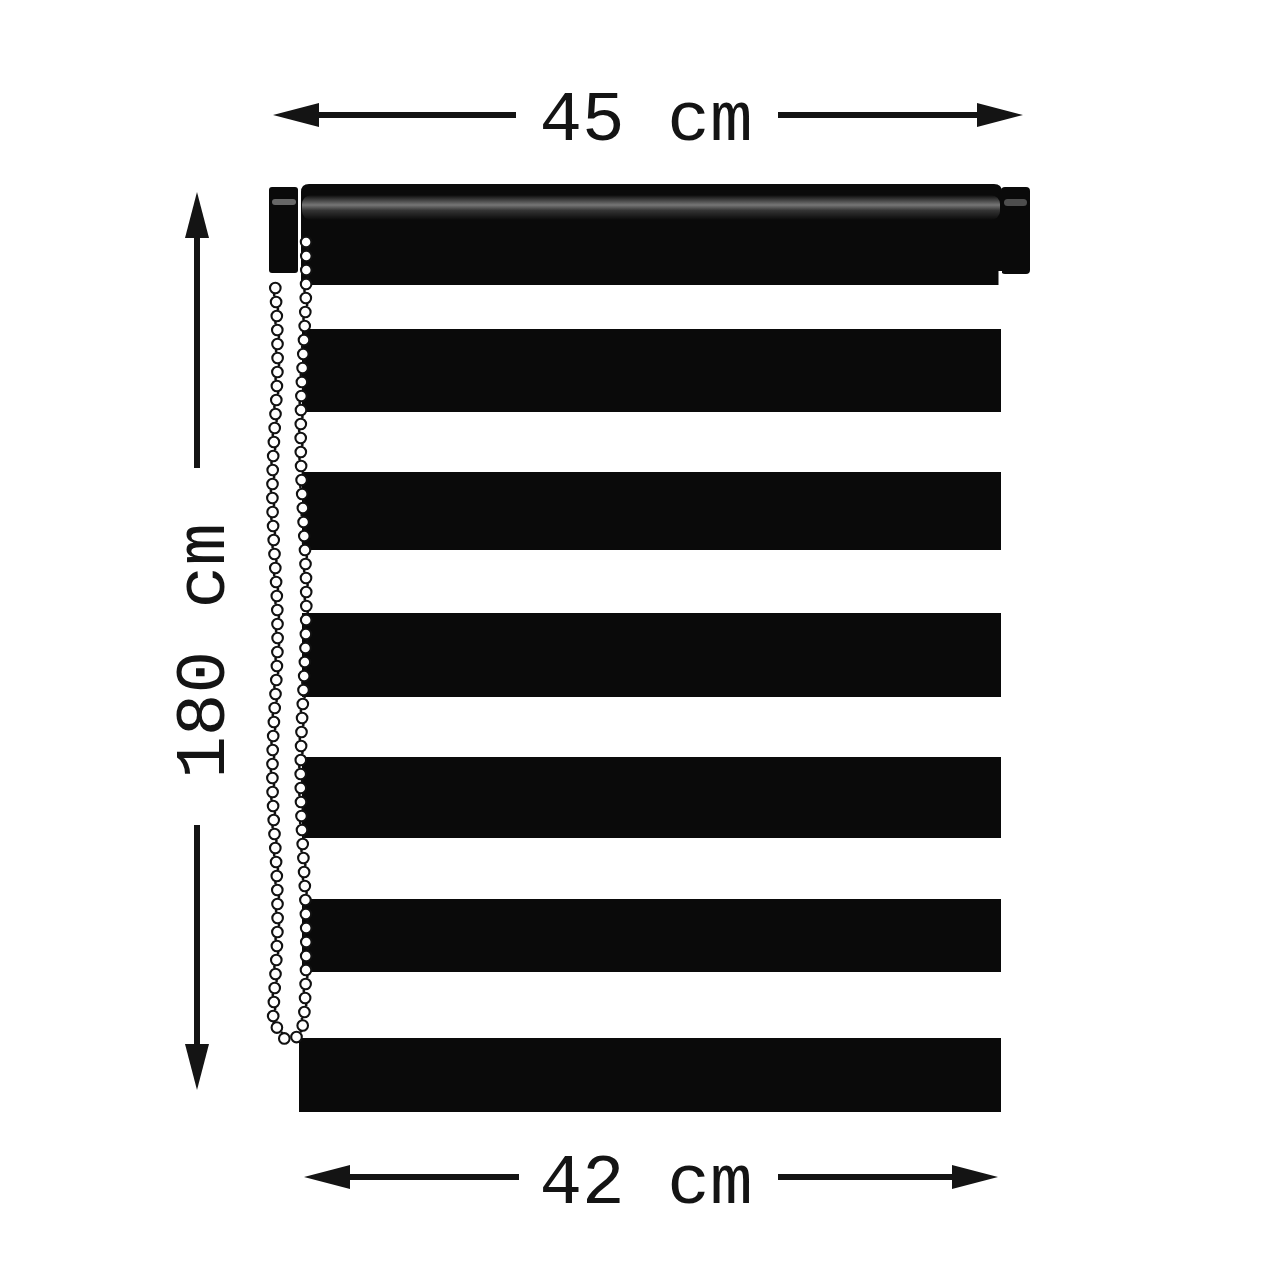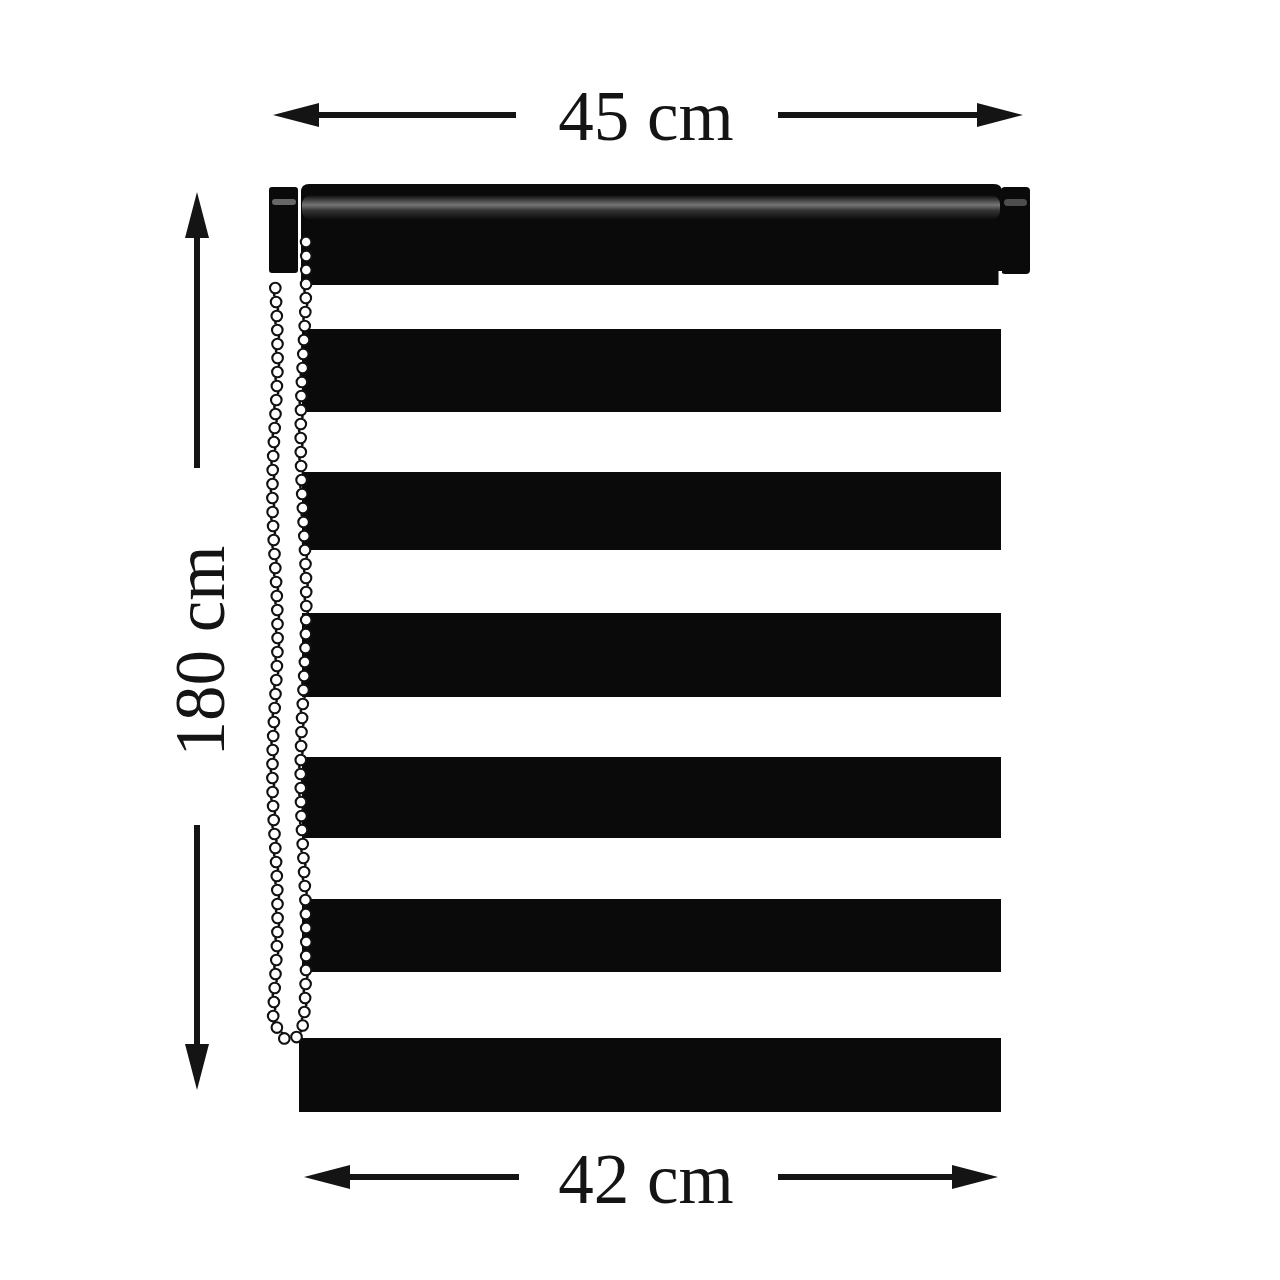--- a/index.html
+++ b/index.html
@@ -1,17 +1,17 @@
 <!DOCTYPE html>
 <html><head>
 <meta charset="utf-8">
 <style>
   html,body { margin:0; padding:0; background:#fff; }
   .page { width:1280px; height:1280px; position:relative; background:#a21caf;
-          font-family:Liberation Serif, serif; }
+          font-family:Liberation Mono, monospace; }
 </style>
 </head>
 <body>
 <div class="page">
 <svg width="1280" height="1280" viewBox="0 0 1280 1280" xmlns="http://www.w3.org/2000/svg">
 <defs>
   <linearGradient id="tubehl" x1="0" y1="0" x2="0" y2="1">
     <stop offset="0" stop-color="#ffffff" stop-opacity="0"></stop>
     <stop offset="0.40" stop-color="#ffffff" stop-opacity="0.44"></stop>
     <stop offset="0.62" stop-color="#ffffff" stop-opacity="0.17"></stop>

